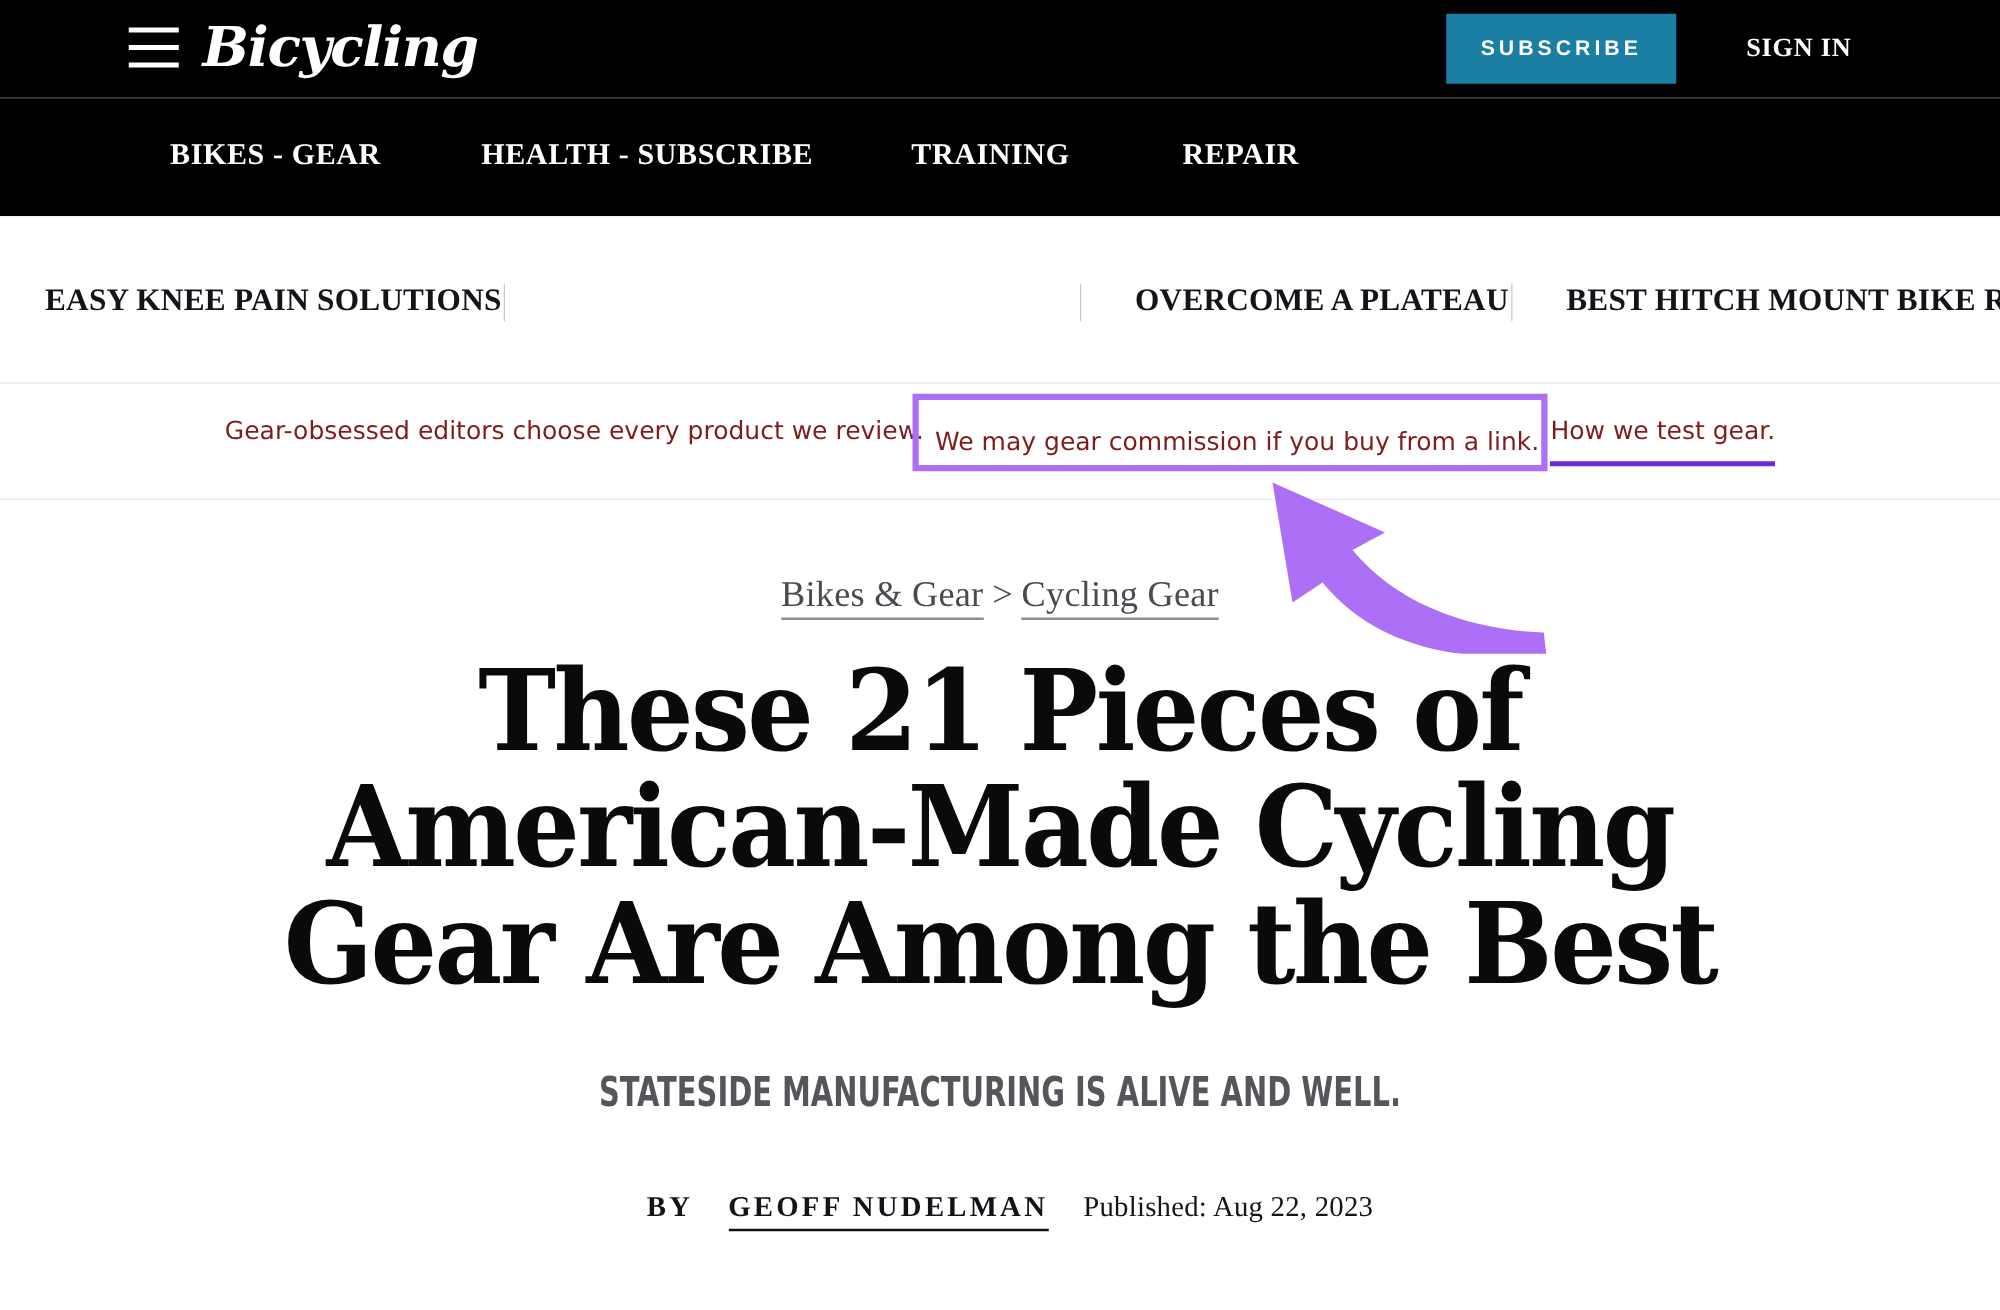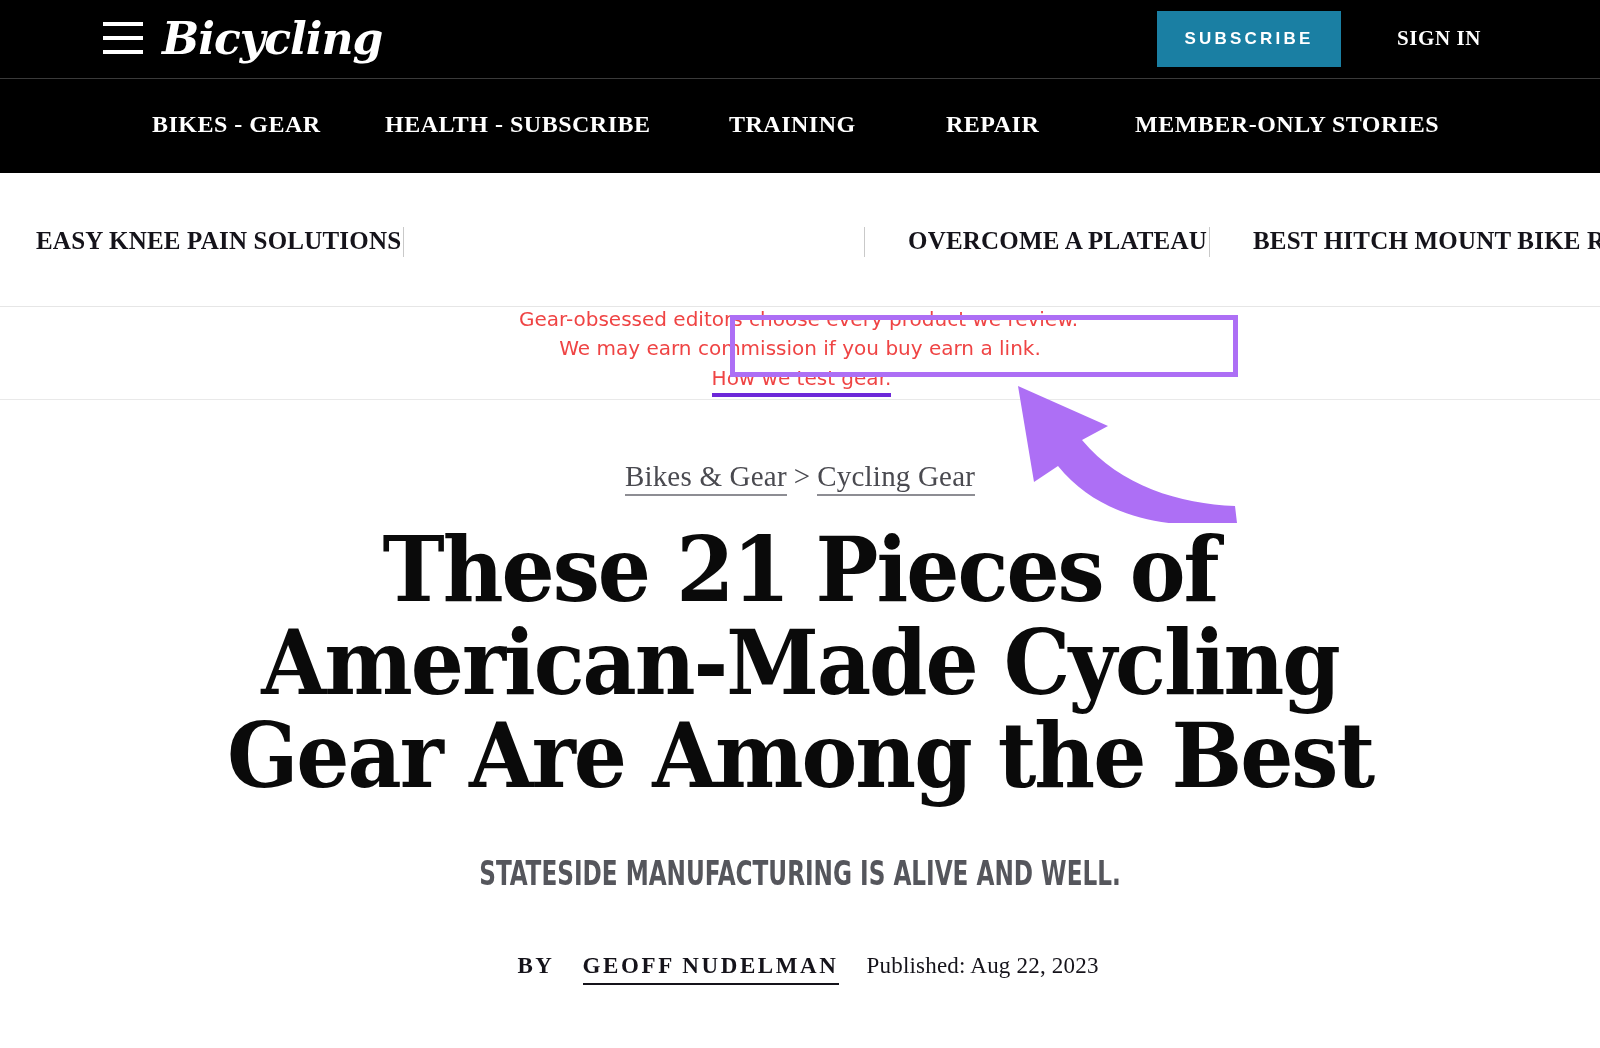--- a/index.html
+++ b/index.html
@@ -137,26 +137,24 @@
     height: 92px;
     background: #ffffff;
     border-bottom: 1px solid #e9e9e9;
     display: flex;
     align-items: center;
     justify-content: center;
   }
   .disclosure-inner {
     font-family: "DejaVu Sans", sans-serif;
     font-size: 20px;
-    color: #ef4444;
-    white-space: nowrap;
-    display: flex;
-    align-items: center;
+    color: #7f1d1d;
+    white-space: nowrap;
+    display: flex;
     line-height: 1;
-    flex-direction: column;
   }
   .disc-plain { padding-right: 3px; }
   .disc-boxed {
     display: inline-block;
     padding: 9px 5px 10px 5px;
     margin: 0 1px;
   }
   .disc-link {
     border-bottom: 4px solid #6d28d9;
     padding-bottom: 5px;
@@ -267,40 +265,39 @@
     <span></span>
     <span></span>
     <span></span>
   </div>
   <div class="brand">Bicycling</div>
   <div class="subscribe-btn">SUBSCRIBE</div>
   <div class="signin">SIGN IN</div>
 </div>
 
 <nav class="mainnav">
-  <a style="left:152px">BIKES - GEAR</a>
+  <a style="left:136px">BIKES - GEAR</a>
   <a style="left:385px">HEALTH - SUBSCRIBE</a>
   <a style="left:729px">TRAINING</a>
   <a style="left:946px">REPAIR</a>
-  <a style="left:1135px">MEMBER-ONLY STORIES</a>
 </nav>
 
 <div class="trending">
   <div class="t-item" style="left:36px">EASY KNEE PAIN SOLUTIONS</div>
   <div class="t-sep" style="left:403px"></div>
   <div class="t-sep" style="left:864px"></div>
   <div class="t-item" style="left:908px">OVERCOME A PLATEAU</div>
   <div class="t-sep" style="left:1209px"></div>
   <div class="t-item" style="left:1253px">BEST HITCH MOUNT BIKE R</div>
 </div>
 
 <div class="disclosure">
   <div class="disclosure-inner">
     <span class="disc-plain">Gear-obsessed editors choose every product we review.</span>
-    <span class="disc-boxed">We may earn commission if you buy earn a link.</span>
+    <span class="disc-boxed">We may gear commission if you buy from a link.</span>
     <span class="disc-link">How we test gear.</span>
   </div>
 </div>
 
 <div class="article">
   <div class="breadcrumb">
     <a>Bikes &amp; Gear</a><span class="crumb-sep">&gt;</span><a>Cycling Gear</a>
   </div>
 
   <h1 class="headline">These 21 Pieces of American-Made Cycling Gear Are Among the Best</h1>

